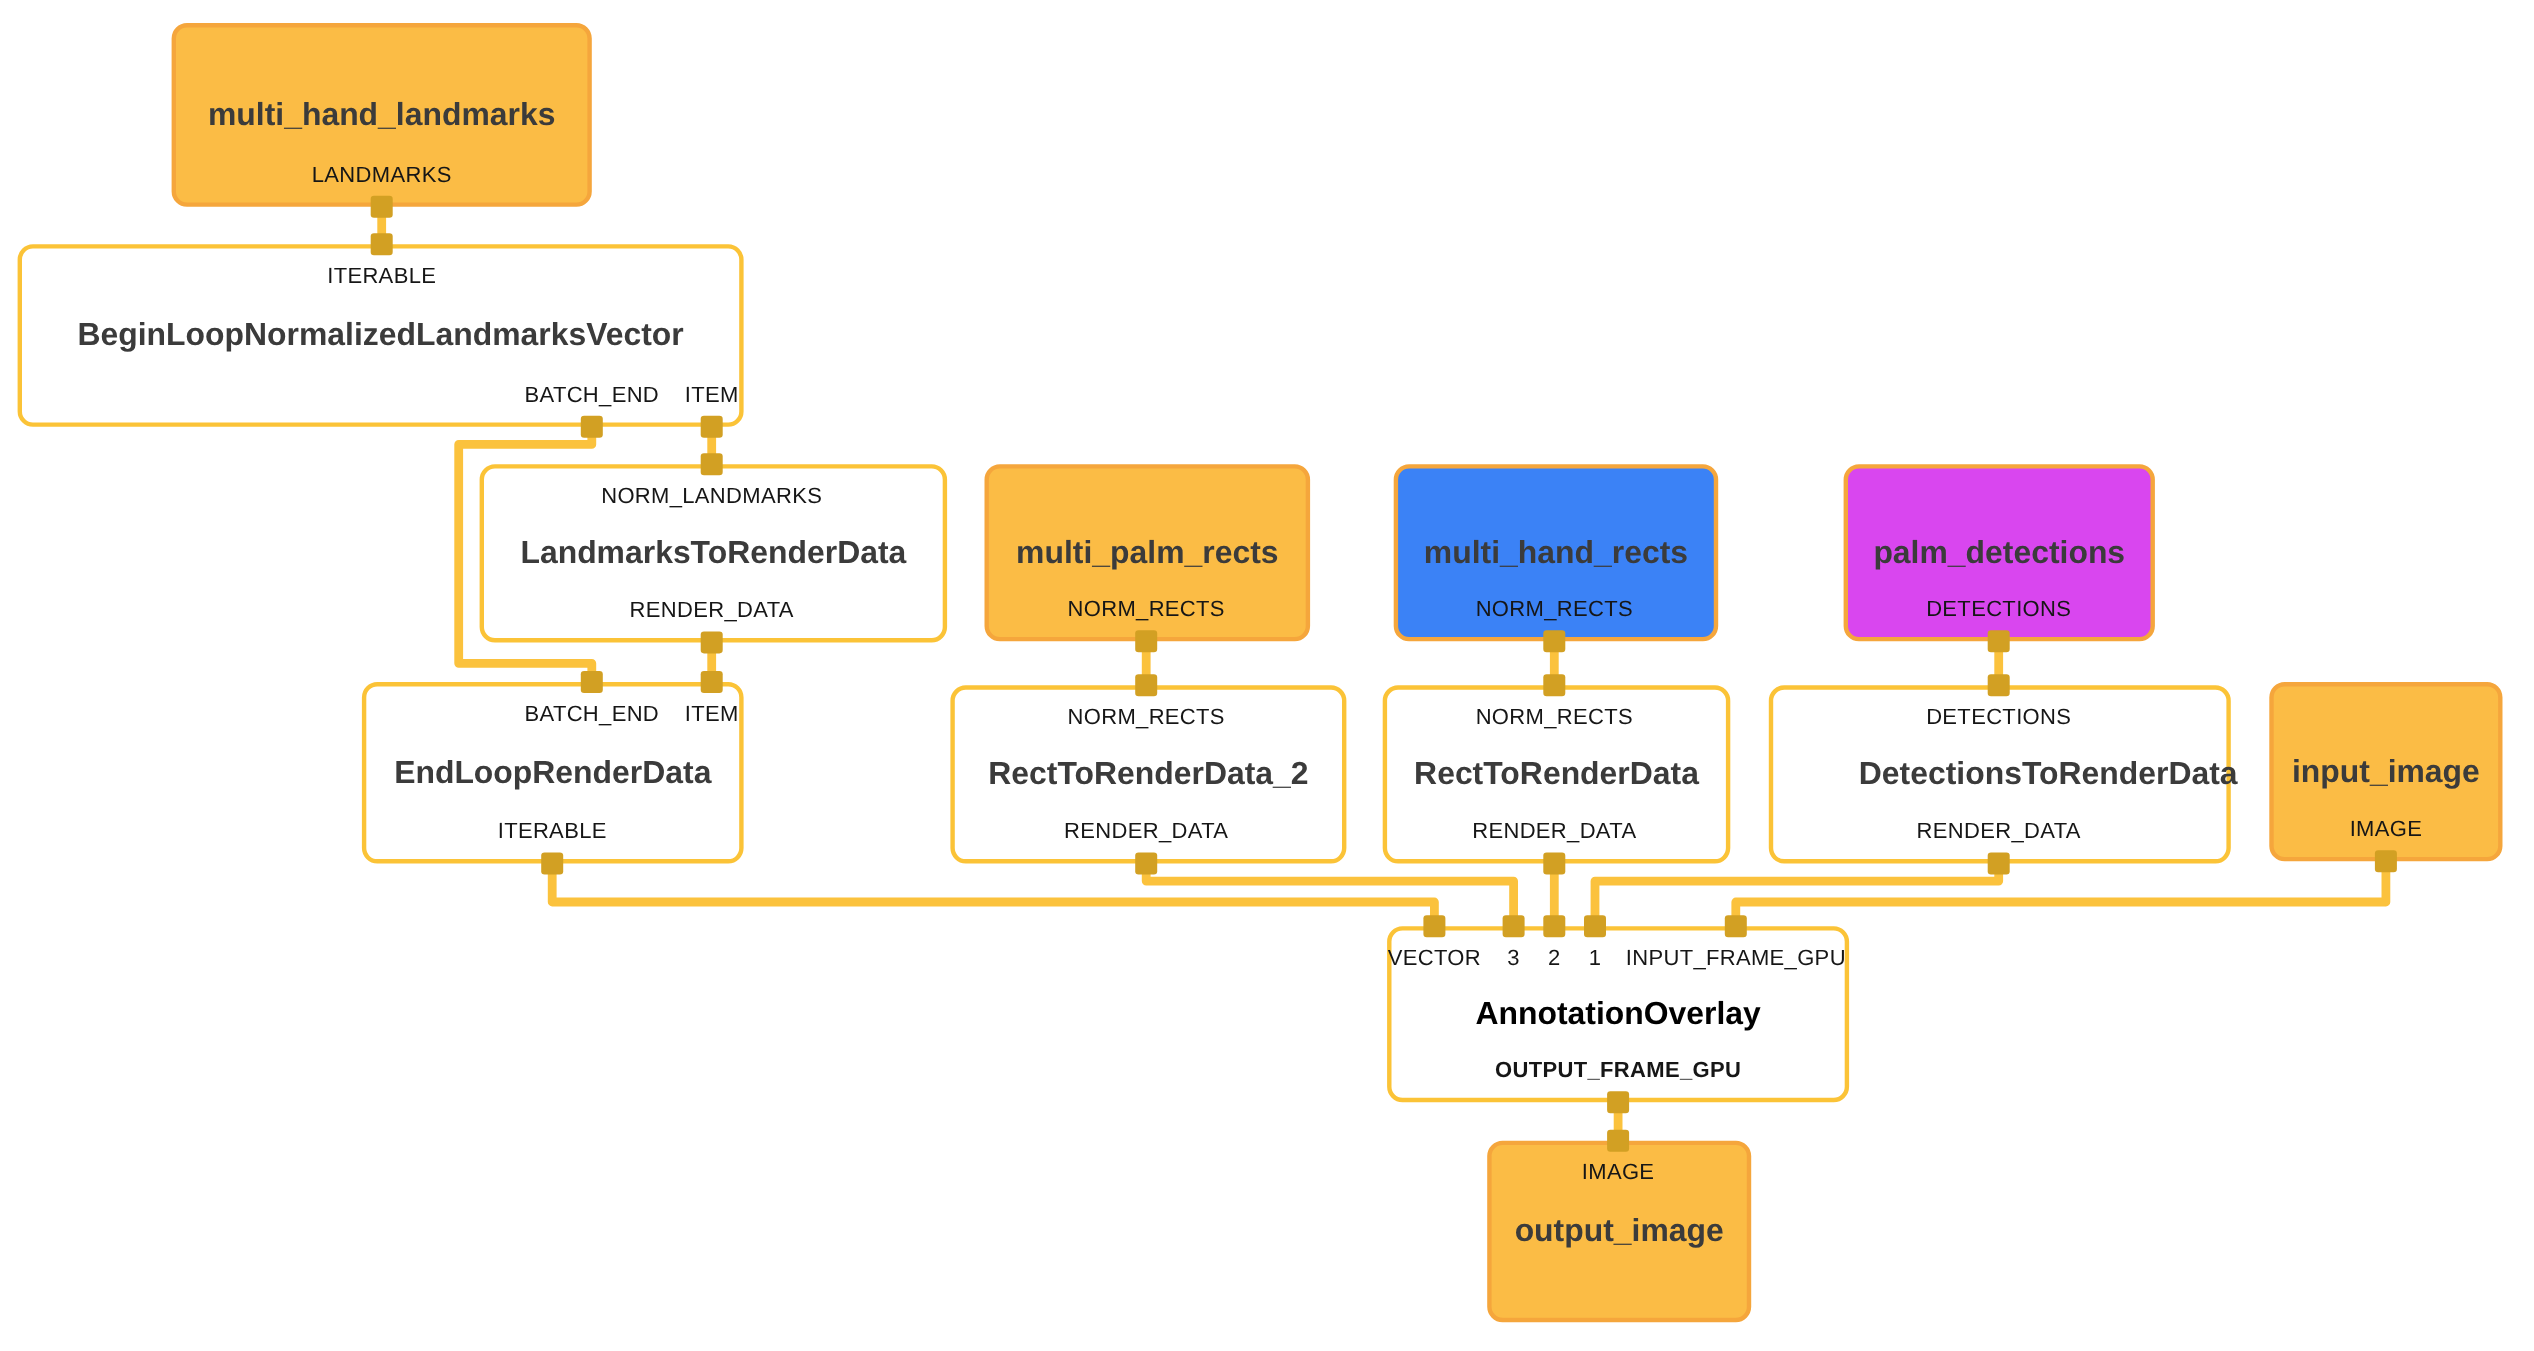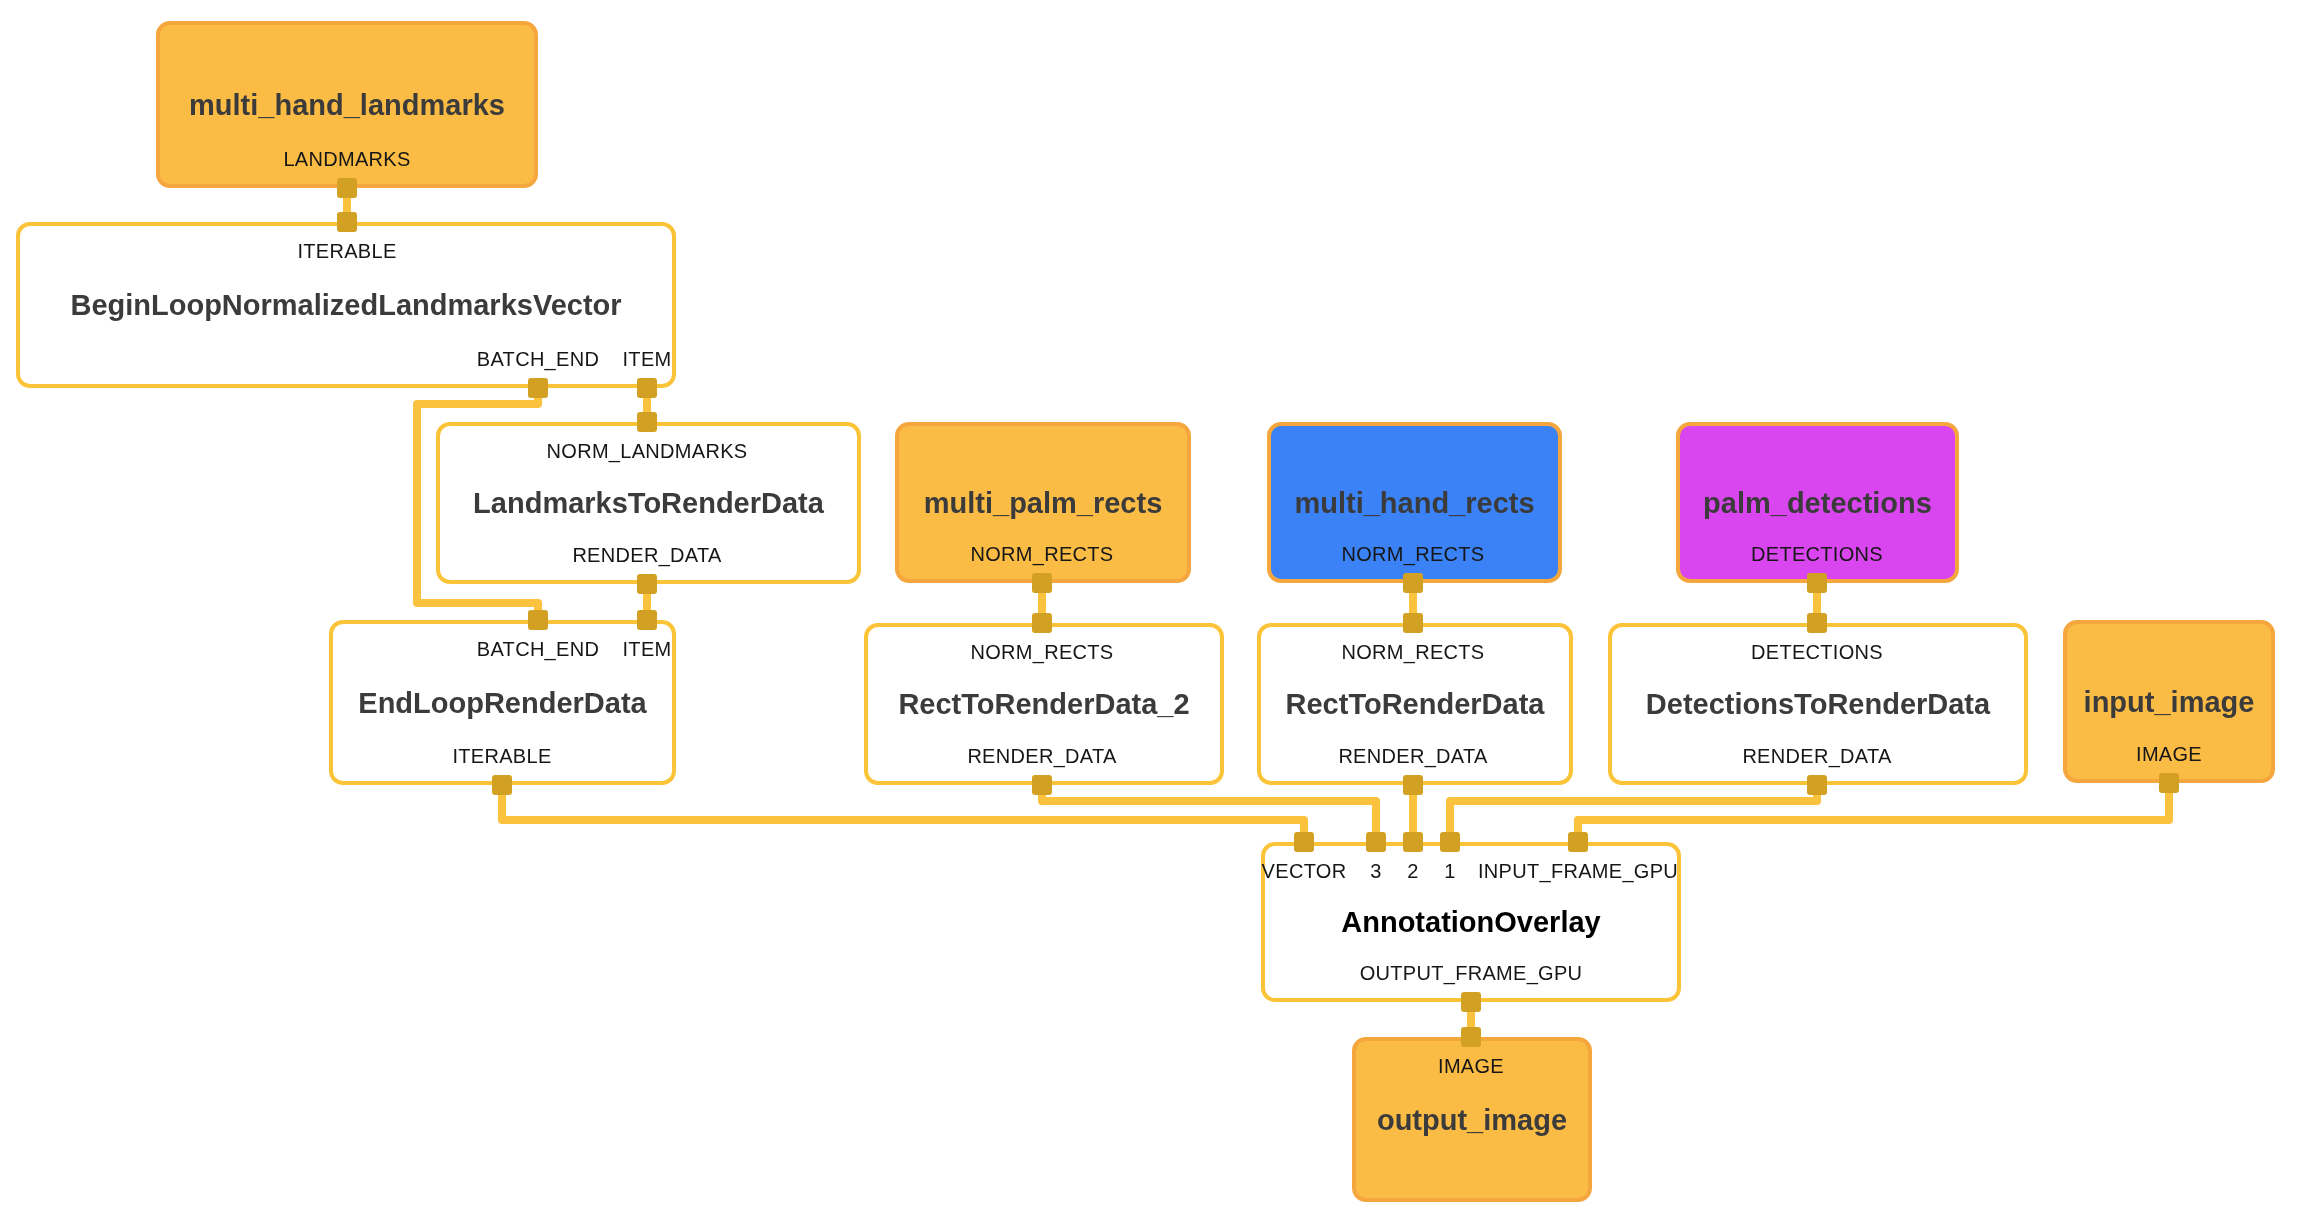--- a/index.html
+++ b/index.html
@@ -106,36 +106,36 @@
       <div class="node calculator" style="left: 1257px; top: 623px; width: 316px; height: 162px; background: rgb(255, 255, 255); border-color: rgb(251, 195, 55);">
         <div class="title" style="color: rgb(59, 59, 59);">RectToRenderData</div>
         <div class="port-label input" style="left: 152px; color: rgb(22, 22, 22);">NORM_RECTS</div>
         <div class="port-label output" style="left: 152px; color: rgb(22, 22, 22);">RENDER_DATA</div>
       </div>
       <div class="node stream" style="left: 1676px; top: 422px; width: 283px; height: 161px; background: #d946ef; border-color: rgb(245, 166, 60);">
         <div class="title" style="color: rgb(59, 59, 59);">palm_detections</div>
         <div class="port-label output" style="left: 137px; color: rgb(22, 22, 22);">DETECTIONS</div>
       </div>
       <div class="node calculator" style="left: 1608px; top: 623px; width: 420px; height: 162px; background: rgb(255, 255, 255); border-color: rgb(251, 195, 55);">
-        <div class="title" style="color: rgb(59, 59, 59);">DetectionsToRenderData</div>
+        <div class="title" style="color: rgb(59, 59, 59); margin-left: 44px;">DetectionsToRenderData</div>
         <div class="port-label input" style="left: 205px; color: rgb(22, 22, 22);">DETECTIONS</div>
         <div class="port-label output" style="left: 205px; color: rgb(22, 22, 22);">RENDER_DATA</div>
       </div>
       <div class="node stream" style="left: 2063px; top: 620px; width: 212px; height: 163px; background: rgb(251, 188, 69); border-color: rgb(245, 166, 60);">
         <div class="title" style="color: rgb(59, 59, 59);">input_image</div>
         <div class="port-label output" style="left: 102px; color: rgb(22, 22, 22);">IMAGE</div>
       </div>
       <div class="node calculator" style="left: 1261px; top: 842px; width: 420px; height: 160px; background: rgb(255, 255, 255); border-color: rgb(251, 195, 55);">
         <div class="title" style="color: #000000;">AnnotationOverlay</div>
         <div class="port-label input" style="left: 39px; color: rgb(22, 22, 22);">VECTOR</div>
         <div class="port-label input" style="left: 111px; color: rgb(22, 22, 22);">3</div>
         <div class="port-label input" style="left: 148px; color: rgb(22, 22, 22);">2</div>
         <div class="port-label input" style="left: 185px; color: rgb(22, 22, 22);">1</div>
         <div class="port-label input" style="left: 313px; color: rgb(22, 22, 22);">INPUT_FRAME_GPU</div>
-        <div class="port-label output" style="left: 206px; color: rgb(22, 22, 22);">OUTPUT_FRAME_GPU</div>
+        <div class="port-label output" style="left: 206px; color: rgb(22, 22, 22); font-weight: bold;">OUTPUT_FRAME_GPU</div>
       </div>
       <div class="node stream" style="left: 1352px; top: 1037px; width: 240px; height: 165px; background: rgb(251, 188, 69); border-color: rgb(245, 166, 60);">
         <div class="title" style="color: rgb(59, 59, 59);">output_image</div>
         <div class="port-label input" style="left: 115px; color: rgb(22, 22, 22);">IMAGE</div>
       </div>
     </div>
   <div class="layer">
       <div class="port" style="left: 347px; top: 188px; background: rgb(210, 160, 35);"></div>
       <div class="port" style="left: 347px; top: 222px; background: rgb(210, 160, 35);"></div>
       <div class="port" style="left: 538px; top: 388px; background: rgb(210, 160, 35);"></div>

